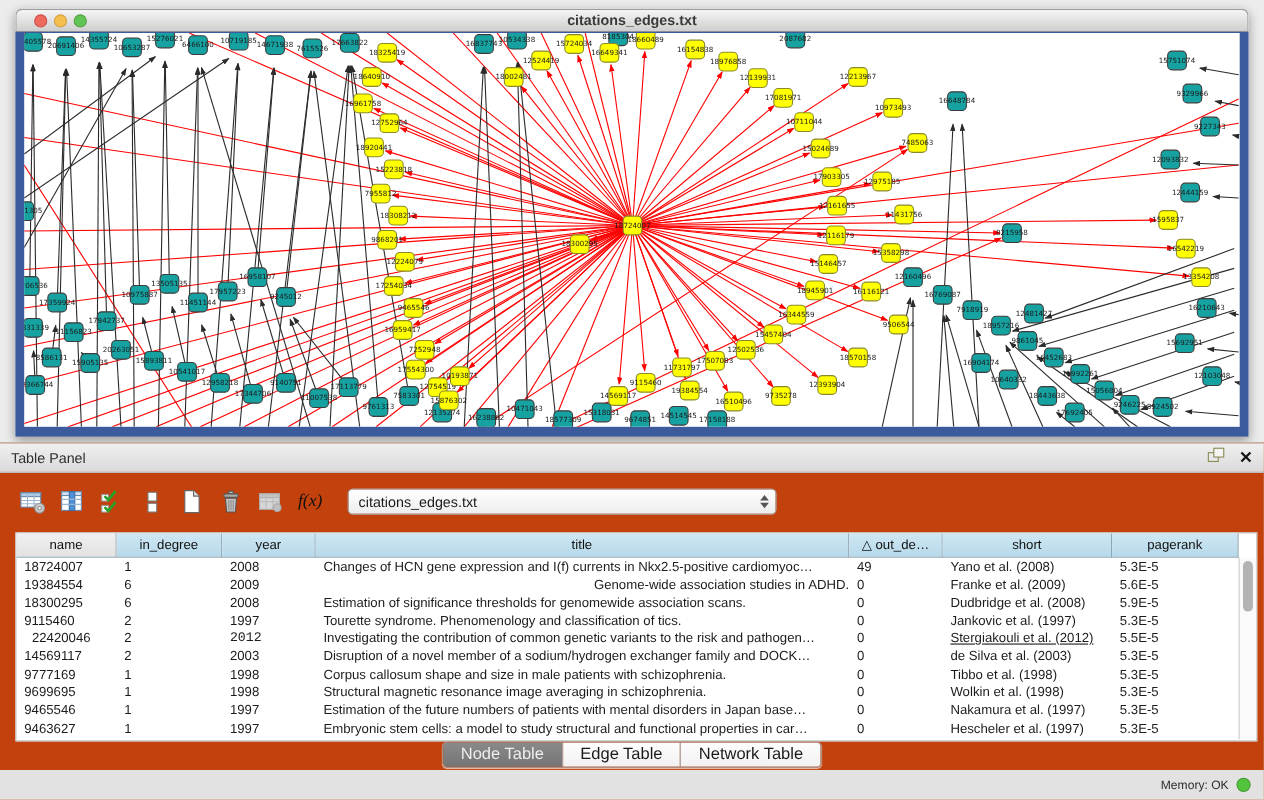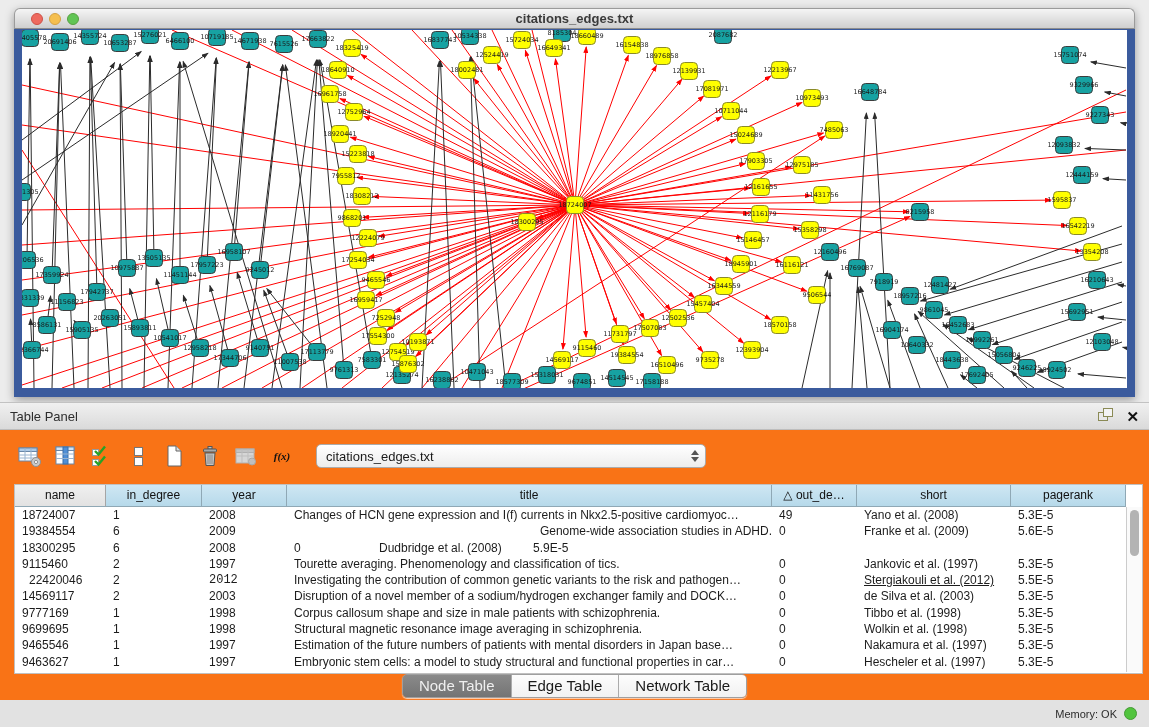--- a/index.html
+++ b/index.html
@@ -30,35 +30,35 @@
   .tl.grn{left:52px;background:#61c555;border:1px solid #58a143;}
   .canvasframe{
     position:absolute;left:0;top:21px;right:0;bottom:0;
     background:#3b5b9d;
     padding:1px 8px 9px 8px;box-sizing:border-box;
   }
   .canvasframe svg{display:block;width:100%;height:100%;background:#ffffff;}
   
   .tablepanel{
     position:absolute;left:0;top:402px;width:1149px;height:325px;
-    background:#f97316;
+    background:#c2410c;
   }
   .tp-header{
     height:28px;background:linear-gradient(#f0f0f0,#dadada);
     border-top:1px solid #c2c2c2;border-bottom:1px solid #bdbdbd;
     display:flex;align-items:center;box-sizing:border-box;
     padding:0 10px;
   }
   .tp-title{font-size:13px;color:#2e2e2e;flex:1;}
   .tp-icons{display:flex;align-items:center;gap:12px;}
   .xicon{font-size:15px;font-weight:bold;color:#111;line-height:1;cursor:default;}
   
   .toolbar{height:52px;display:flex;align-items:center;padding-left:14px;}
   .tbtn{width:32px;height:32px;display:flex;align-items:center;justify-content:center;background:transparent;border:none;padding:0;margin-right:4px;}
-  .fxicon{font-size:11px;font-style:italic;color:#111;font-family:"Liberation Serif",serif;font-weight:bold;}
+  .fxicon{font-size:16px;font-style:italic;color:#111;font-family:"Liberation Serif",serif;font-weight:normal;}
   .combo{
     margin-left:14px;width:390px;height:24px;
     background:linear-gradient(#ffffff,#ededed);
     border:1px solid #ababab;border-radius:5px;
     display:flex;align-items:center;box-sizing:border-box;
     padding:0 6px 0 9px;font-size:13px;color:#1a1a1a;
   }
   .combo .cval{flex:1;white-space:nowrap;overflow:hidden;}
   .arrows{display:flex;flex-direction:column;gap:2px;align-items:center;}
   .arrows i{display:block;width:0;height:0;border-left:4px solid transparent;border-right:4px solid transparent;}
@@ -673,29 +673,30 @@
           <div class="tcell" style="width: 85px;">2009</div>
           <div class="tcell" style="width: 485px; text-align: right;">Genome-wide association studies in ADHD.</div>
           <div class="tcell" style="width: 85px;">0</div>
           <div class="tcell" style="width: 154px;">Franke et al. (2009)</div>
           <div class="tcell" style="width: 115px;">5.6E-5</div>
         </div>
         <div class="trow">
           <div class="tcell" style="width: 91px;">18300295</div>
           <div class="tcell" style="width: 96px;">6</div>
           <div class="tcell" style="width: 85px;">2008</div>
+          <div class="tcell" style="width: 485px;">Estimation of significance thresholds for genomewide association scans.</div>
           <div class="tcell" style="width: 85px;">0</div>
           <div class="tcell" style="width: 154px;">Dudbridge et al. (2008)</div>
           <div class="tcell" style="width: 115px;">5.9E-5</div>
         </div>
         <div class="trow">
           <div class="tcell" style="width: 91px;">9115460</div>
           <div class="tcell" style="width: 96px;">2</div>
           <div class="tcell" style="width: 85px;">1997</div>
-          <div class="tcell" style="width: 485px;">Tourette averaging. Phenomenology and classification of tics.</div>
+          <div class="tcell" style="width: 485px;">Tourette syndrome. Phenomenology and classification of tics.</div>
           <div class="tcell" style="width: 85px;">0</div>
           <div class="tcell" style="width: 154px;">Jankovic et al. (1997)</div>
           <div class="tcell" style="width: 115px;">5.3E-5</div>
         </div>
         <div class="trow">
           <div class="tcell" style="width: 91px; padding-left: 14px;">22420046</div>
           <div class="tcell" style="width: 96px;">2</div>
           <div class="tcell" style="width: 85px; font-family: Liberation Mono, monospace;">2012</div>
           <div class="tcell" style="width: 485px;">Investigating the contribution of common genetic variants to the risk and pathogen…</div>
           <div class="tcell" style="width: 85px;">0</div>

